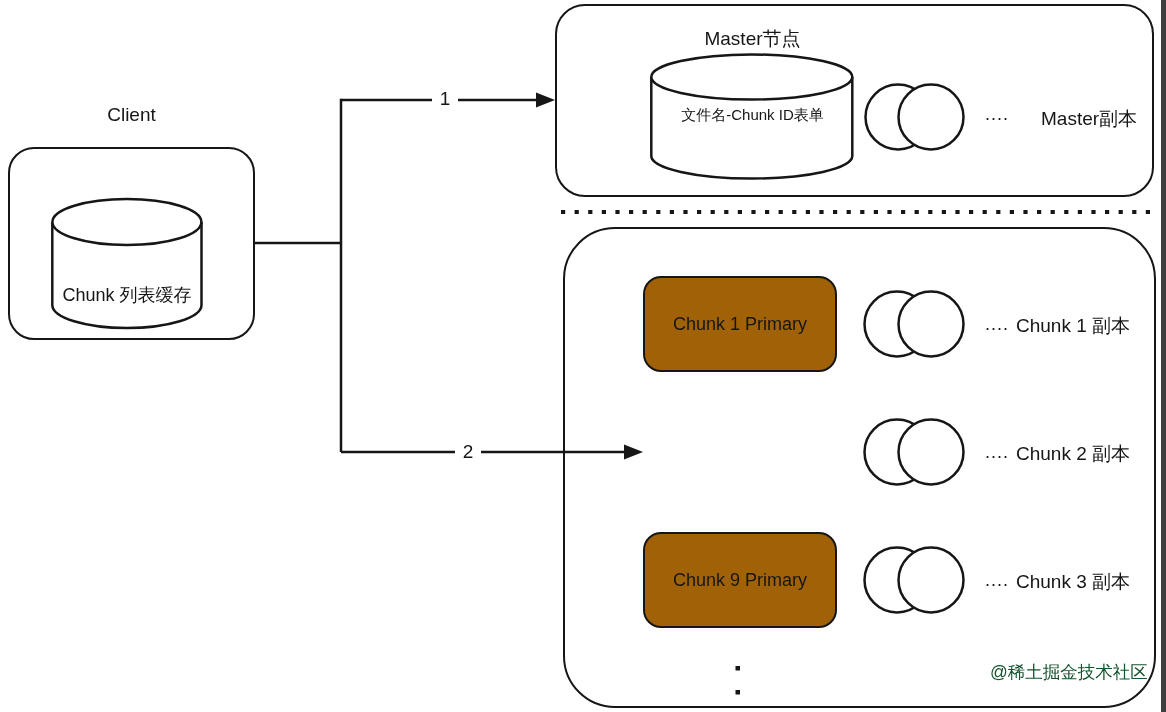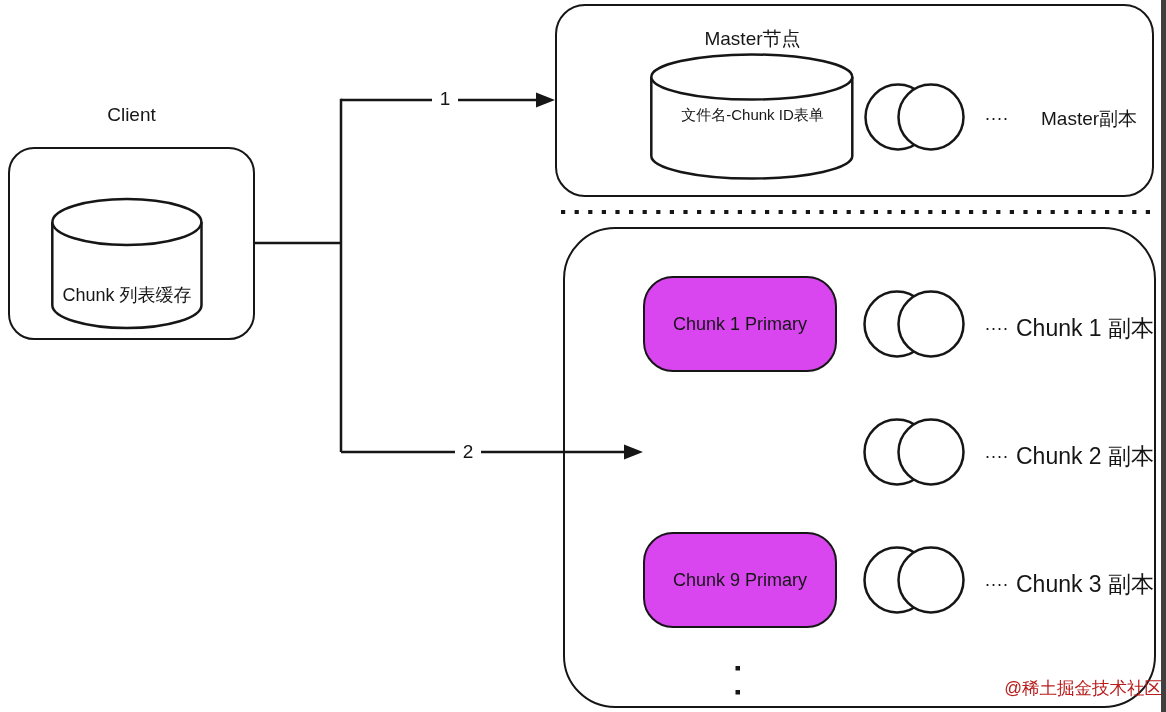--- a/index.html
+++ b/index.html
@@ -10,36 +10,36 @@
   }
   svg.layer{position:absolute;left:0;top:0;width:1166px;height:712px;}
   .box{
     position:absolute;box-sizing:border-box;border:2.5px solid #161616;
     border-radius:26px;background:transparent;
   }
   .label{position:absolute;white-space:nowrap;}
   .center{text-align:center;}
   .primary-box{
     position:absolute;box-sizing:border-box;border:2.3px solid #161616;
-    border-radius:30px;width:194px;height:96px;left:643px;
+    border-radius:18px;width:194px;height:96px;left:643px;
     display:flex;align-items:center;justify-content:center;
-    font-size:18px;background:#d946ef;
+    font-size:18px;background:#a16207;
   }
   .ellipsis{
     position:absolute;left:980px;width:34px;text-align:center;
     font-size:18px;letter-spacing:1px;
   }
-  .replica-label{position:absolute;left:1016px;font-size:23px;white-space:nowrap;}
+  .replica-label{position:absolute;left:1016px;font-size:19px;white-space:nowrap;}
   .arrow-num{
     position:absolute;width:26px;text-align:center;font-size:19px;
     background:#ffffff;line-height:22px;
   }
   .watermark{
-    position:absolute;left:990px;top:676px;width:172px;text-align:right;
-    font-size:17.5px;color:#b91c1c;white-space:nowrap;z-index:5;
+    position:absolute;left:990px;top:660px;width:172px;text-align:left;
+    font-size:17.5px;color:#14532d;white-space:nowrap;z-index:5;
   }
   .side-strip{position:absolute;left:1161px;top:0;width:5px;height:712px;background:#3f3f3f;}
 </style>
 </head>
 <body>
 
 <div class="canvas">
 
   <svg class="layer" viewBox="0 0 1166 712">
 

